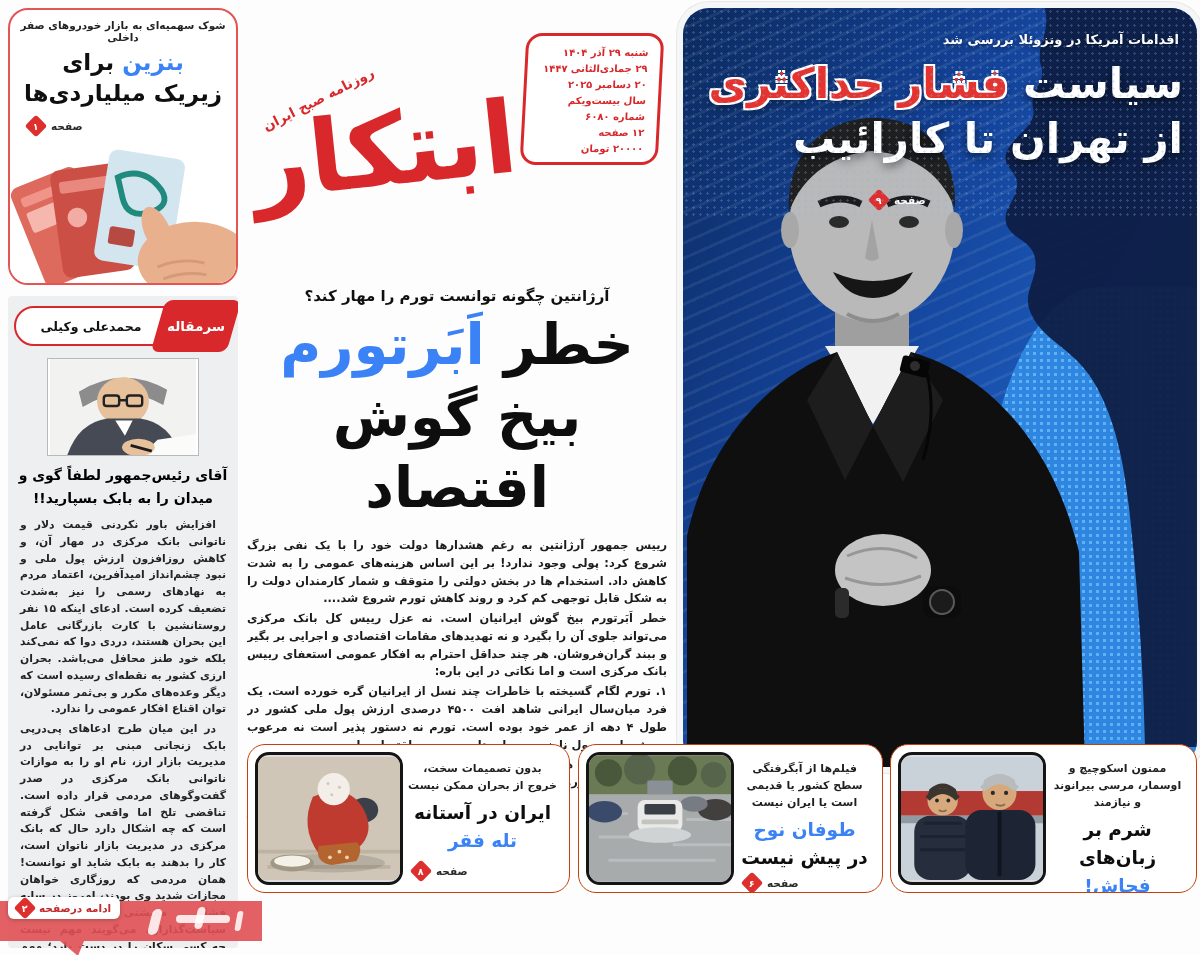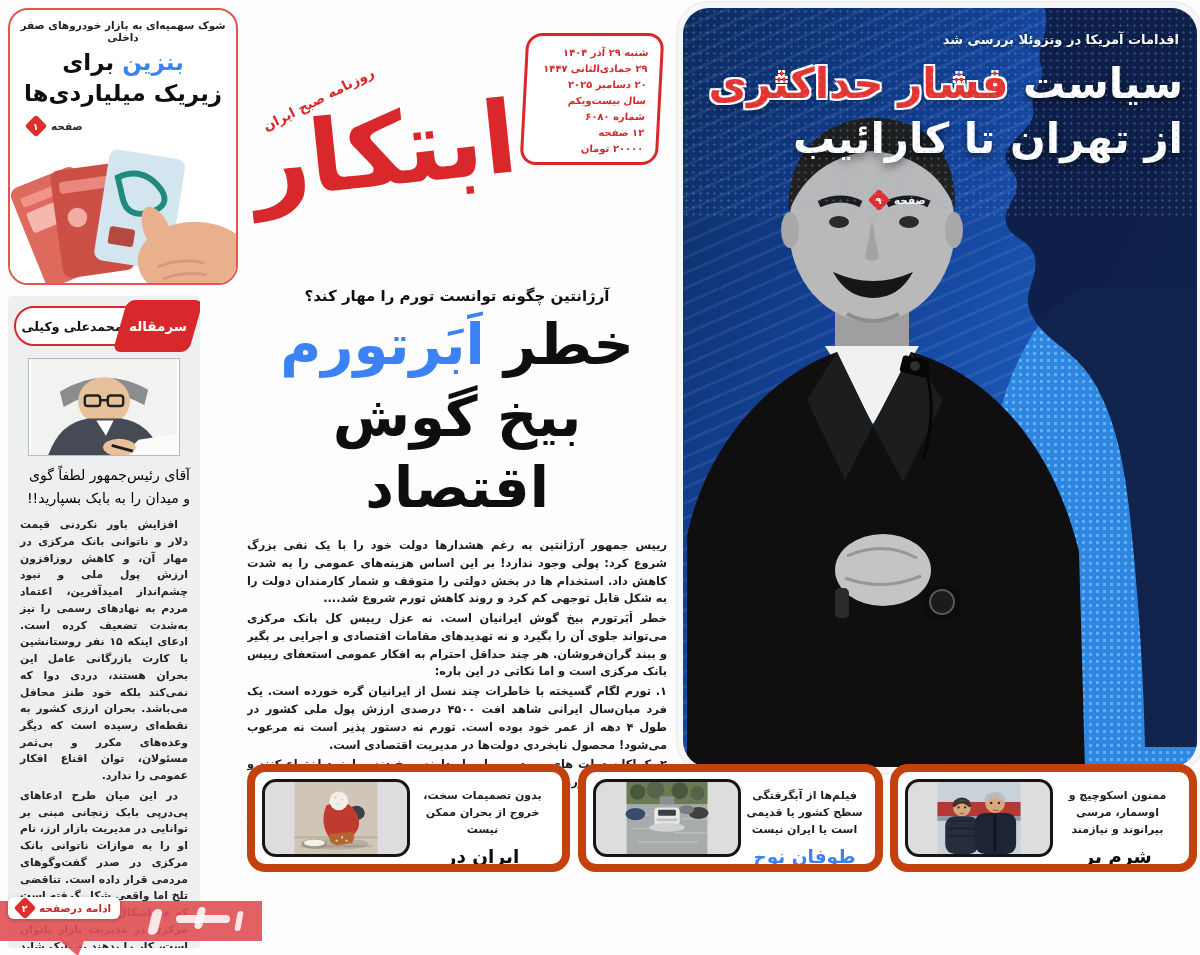--- a/index.html
+++ b/index.html
@@ -61,43 +61,43 @@
         direction:rtl;text-shadow:0 1px 4px rgba(0,0,0,.55)}
   #hero .h-hl{position:absolute;right:14px;top:48px;direction:rtl;text-align:right;
         font-size:42px;font-weight:bold;line-height:1.32;white-space:nowrap}
   #hero .h-hl .w{color:#fff;text-shadow:0 3px 10px rgba(0,0,0,.6)}
   #hero .h-hl .r{color:#e53330;
         text-shadow:-2px -2px 0 #fff,2px -2px 0 #fff,-2px 2px 0 #fff,2px 2px 0 #fff,0 4px 10px rgba(0,0,0,.45)}
   #hero .h-badge{position:absolute;left:188px;top:184px}
   #hero .h-badge .bw{color:#fff}
 
   
-  .story{position:absolute;top:764px;height:108px;background:#fff;border:8px solid #c2410c;
+  .story{position:absolute;top:744px;height:149px;background:#fff;border:1px solid #c2410c;
          border-radius:18px;display:flex;overflow:hidden;padding:7px}
   #story-poverty{left:247px;width:323px}
   #story-flood{left:578px;width:305px}
   #story-football{left:890px;width:307px}
   .s-img{width:148px;flex:none;border:3px solid #151515;border-radius:14px;overflow:hidden;background:#ddd}
   .s-img svg{display:block;width:100%;height:100%}
   .s-text{flex:1;direction:rtl;text-align:center;padding:8px 4px 2px;display:flex;flex-direction:column}
   .s-kicker{font-size:11px;font-weight:bold;color:#1f1f1f;line-height:1.55}
   .s-hl{font-size:18.5px;font-weight:bold;color:#0e0e0e;line-height:1.5;margin-top:5px}
   .s-badge{margin-top:auto;text-align:left;direction:ltr;padding:0 0 4px 6px}
 
   
-  #editorial{left:8px;top:296px;width:192px;height:652px;background:#edeff1;border-radius:4px;overflow:hidden}
+  #editorial{left:8px;top:296px;width:230px;height:652px;background:#edeff1;border-radius:4px;overflow:hidden}
   .ed-pill{position:relative;margin:10px 6px 0;height:40px;background:#fff;border:2px solid #d8282b;border-radius:24px}
   .ed-pill .author{position:absolute;left:0;right:64px;top:0;bottom:0;display:flex;align-items:center;
         justify-content:center;font-size:12.5px;font-weight:bold;color:#111}
   .ed-ribbon{position:absolute;right:-4px;top:-8px;width:76px;height:52px;background:#d8282b;
         border-radius:8px;transform:skewX(-16deg);display:flex;align-items:center;justify-content:center}
   .ed-ribbon span{transform:skewX(16deg);color:#fff;font-size:13.5px;font-weight:bold}
   .ed-photo{width:152px;height:98px;margin:12px auto 8px;border:1px solid #b9b9b9;background:#fff}
   .ed-photo svg{display:block;width:100%;height:100%}
-  .ed-hl{font-size:14px;font-weight:normal;color:#000;line-height:1.65;padding:0 10px;direction:rtl}
+  .ed-hl{font-size:14px;font-weight:bold;color:#000;text-align:center;line-height:1.65;padding:0 10px;direction:rtl}
   .ed-body{padding:7px 12px 0;font-size:10.8px;font-weight:bold;color:#242424;text-align:justify;
         direction:rtl;line-height:1.55}
   .ed-body p{margin-bottom:3px;text-indent:10px}
 
   
   #watermark{left:0;top:901px;width:262px;height:40px;background:rgba(224,80,84,.9);z-index:4}
   #watermark::after{content:"";position:absolute;left:60px;top:40px;width:0;height:0;
         border-left:18px solid transparent;border-right:6px solid transparent;
         border-top:15px solid rgba(224,80,84,.9)}
   #watermark .stroke{position:absolute;background:#fff;opacity:.85;border-radius:6px}

